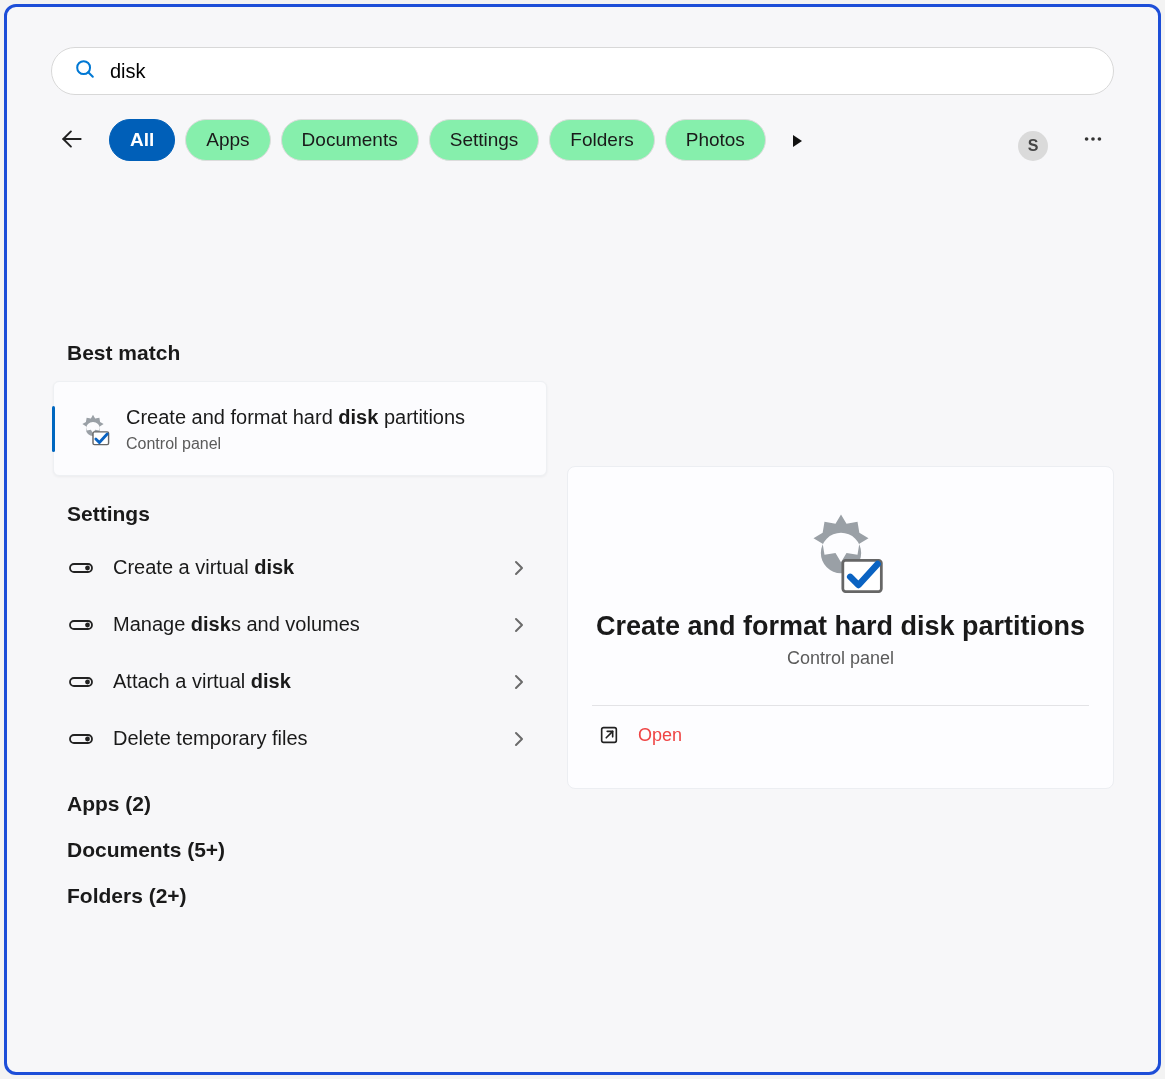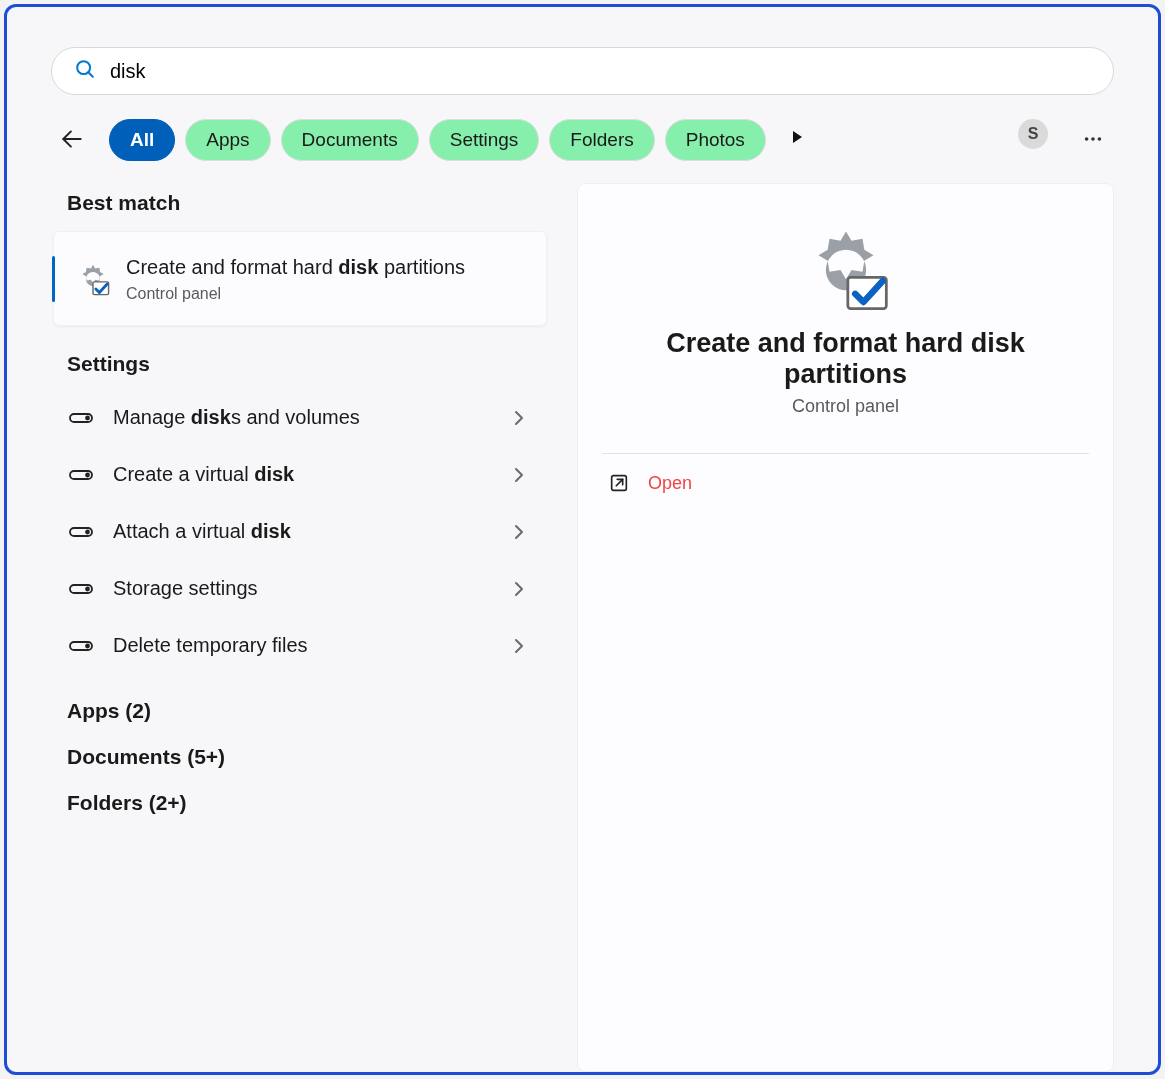--- a/index.html
+++ b/index.html
@@ -24,21 +24,21 @@
     padding: 0 22px;
   }
   .searchbar svg { width: 22px; height: 22px; }
   .searchbar input {
     flex: 1; border: none; outline: none;
     font-size: 20px; background: transparent; color:#000;
   }
 
   
   .filter-row {
-    display: flex; align-items: flex-start; gap: 10px;
+    display: flex; align-items: flex-end; gap: 10px;
     margin-top: 24px;
   }
   .back-btn {
     width: 42px; height: 42px; display:flex; align-items:center; justify-content:center;
     background: transparent; border:none; cursor:pointer; margin-right: 6px;
   }
   .back-btn svg { width: 26px; height: 26px; }
   .chip {
     height: 42px; padding: 0 20px;
     border-radius: 22px;
@@ -58,21 +58,21 @@
     display:flex;align-items:center;justify-content:center;
     font-size:16px;font-weight:600;color:#444;cursor:pointer;
   }
   .dots-btn{
     width:42px;height:42px;display:flex;align-items:center;justify-content:center;
     background:transparent;border:none;cursor:pointer;margin-left:14px;
   }
   .dots-btn svg{width:22px;height:22px;}
 
   
-  .content { display:flex; gap: 30px; margin-top: 22px; flex:1; min-height:0;}
+  .content { display:flex; gap: 20px; margin-top: 22px; flex:1; min-height:0;align-items:center;}
   .left-col { flex: 0 0 496px; }
 
   .section-header{
     font-size: 21px; font-weight:600;
     padding: 8px 16px 16px 16px; color:#1a1a1a;
   }
   .subheader{
     font-size:21px;font-weight:600; padding:26px 16px 14px 16px; color:#1a1a1a;
   }
 
@@ -209,69 +209,53 @@
       <div class="list">
 
         <div class="list-item">
           <span class="icn">
             <svg viewBox="0 0 24 14" fill="none" stroke="#222" stroke-width="1.8">
                 <rect x="1" y="3" width="22" height="8" rx="4"></rect>
                 <circle cx="18.5" cy="7" r="1.5" fill="#222"></circle>
               </svg>
           </span>
           <span class="lbl">
-            <span>Manage </span><b>disk</b><span>s and volumes</span>
+            <span>Create a virtual </span><b>disk</b><span></span>
           </span>
           <span class="chev">
             <svg viewBox="0 0 20 20" fill="none" stroke="#6b6b6b" stroke-width="2" stroke-linecap="round" stroke-linejoin="round">
                 <polyline points="7 4 13 10 7 16"></polyline>
               </svg>
           </span>
         </div>
         <div class="list-item">
           <span class="icn">
             <svg viewBox="0 0 24 14" fill="none" stroke="#222" stroke-width="1.8">
                 <rect x="1" y="3" width="22" height="8" rx="4"></rect>
                 <circle cx="18.5" cy="7" r="1.5" fill="#222"></circle>
               </svg>
           </span>
           <span class="lbl">
-            <span>Create a virtual </span><b>disk</b><span></span>
+            <span>Manage </span><b>disk</b><span>s and volumes</span>
           </span>
           <span class="chev">
             <svg viewBox="0 0 20 20" fill="none" stroke="#6b6b6b" stroke-width="2" stroke-linecap="round" stroke-linejoin="round">
                 <polyline points="7 4 13 10 7 16"></polyline>
               </svg>
           </span>
         </div>
         <div class="list-item">
           <span class="icn">
             <svg viewBox="0 0 24 14" fill="none" stroke="#222" stroke-width="1.8">
                 <rect x="1" y="3" width="22" height="8" rx="4"></rect>
                 <circle cx="18.5" cy="7" r="1.5" fill="#222"></circle>
               </svg>
           </span>
           <span class="lbl">
             <span>Attach a virtual </span><b>disk</b><span></span>
-          </span>
-          <span class="chev">
-            <svg viewBox="0 0 20 20" fill="none" stroke="#6b6b6b" stroke-width="2" stroke-linecap="round" stroke-linejoin="round">
-                <polyline points="7 4 13 10 7 16"></polyline>
-              </svg>
-          </span>
-        </div>
-        <div class="list-item">
-          <span class="icn">
-            <svg viewBox="0 0 24 14" fill="none" stroke="#222" stroke-width="1.8">
-                <rect x="1" y="3" width="22" height="8" rx="4"></rect>
-                <circle cx="18.5" cy="7" r="1.5" fill="#222"></circle>
-              </svg>
-          </span>
-          <span class="lbl">
-            <span>Storage settings</span><b></b><span></span>
           </span>
           <span class="chev">
             <svg viewBox="0 0 20 20" fill="none" stroke="#6b6b6b" stroke-width="2" stroke-linecap="round" stroke-linejoin="round">
                 <polyline points="7 4 13 10 7 16"></polyline>
               </svg>
           </span>
         </div>
         <div class="list-item">
           <span class="icn">
             <svg viewBox="0 0 24 14" fill="none" stroke="#222" stroke-width="1.8">

